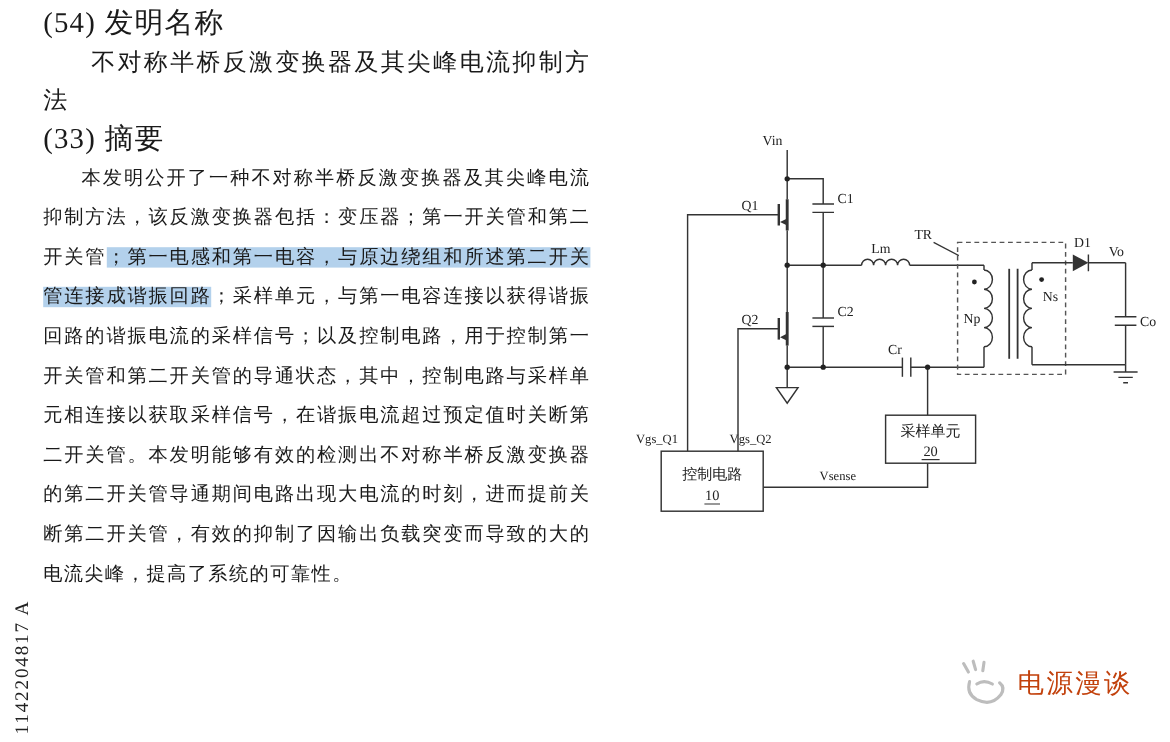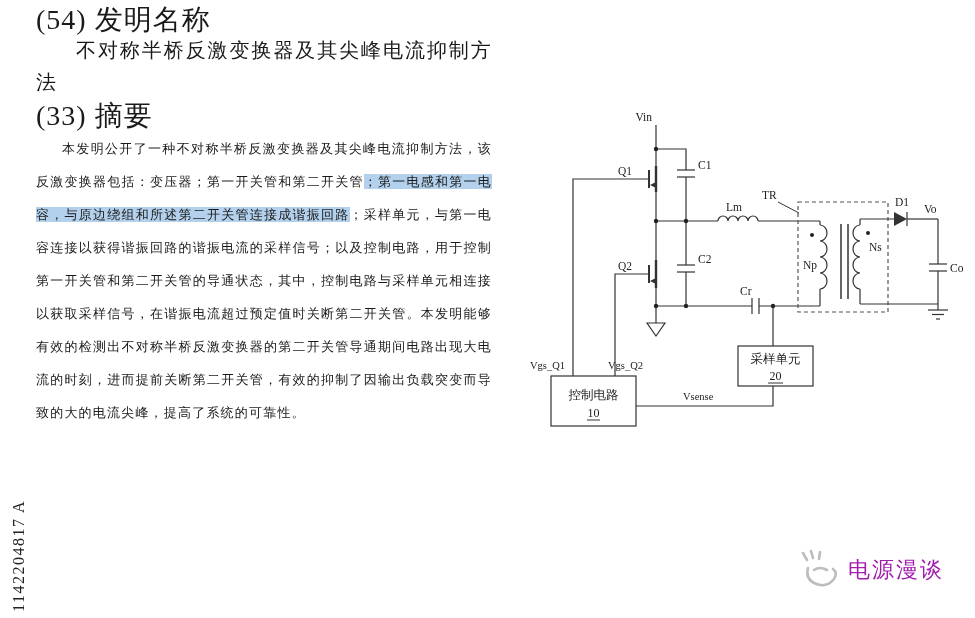--- a/index.html
+++ b/index.html
@@ -4,34 +4,34 @@
 <style>
   html,body{margin:0;padding:0;}
   body{
     width:975px;height:618px;position:relative;background:#ffffff;
     font-family:"Liberation Serif","DejaVu Serif",serif;color:#1a1a1a;
     overflow:hidden;
   }
   .doc{
     position:absolute;left:36px;top:4px;width:456px;
   }
-  .sec-label{font-size:28px;line-height:32px;margin:0;letter-spacing:1px;font-family:Liberation Serif, serif;}
-  .title-par{font-size:20px;line-height:32px;margin:0;text-indent:2em;letter-spacing:1.2px;text-align:justify;font-family:Liberation Mono, monospace;}
-  .abstract-par{font-size:13px;line-height:33px;margin:0;text-indent:2em;letter-spacing:1.2px;text-align:justify;}
+  .sec-label{font-size:24px;line-height:32px;margin:0;letter-spacing:1px;font-family:Liberation Serif, serif;}
+  .title-par{font-size:20px;line-height:32px;margin:0;text-indent:2em;letter-spacing:1.2px;text-align:justify;}
+  .abstract-par{font-size:16px;line-height:33px;margin:0;text-indent:2em;letter-spacing:1.2px;text-align:justify;}
   .hl{background:#b3d1ec;}
   .patent-num{
     position:absolute;left:10px;top:612px;width:130px;
     transform:rotate(-90deg);transform-origin:0 0;
     font-size:16px;letter-spacing:1.5px;color:#222;white-space:nowrap;
   }
   .diagram-wrap{position:absolute;left:528px;top:99px;width:445px;height:340px;}
   svg text{font-family:"Liberation Serif","DejaVu Serif",serif;fill:#222;}
   .wm{
     position:absolute;left:800px;top:548px;display:flex;align-items:center;gap:6px;
-    color:#a21caf;
+    color:#c2410c;
   }
   .wm-text{font-size:22px;letter-spacing:2px;font-family:"Liberation Sans","DejaVu Sans",sans-serif;}
 </style>
 </head>
 <body>
 
 <div class="doc">
   <p class="sec-label">(54) 发明名称</p>
   <p class="title-par">不对称半桥反激变换器及其尖峰电流抑制方法</p>
   <p class="sec-label">(33) 摘要</p>

